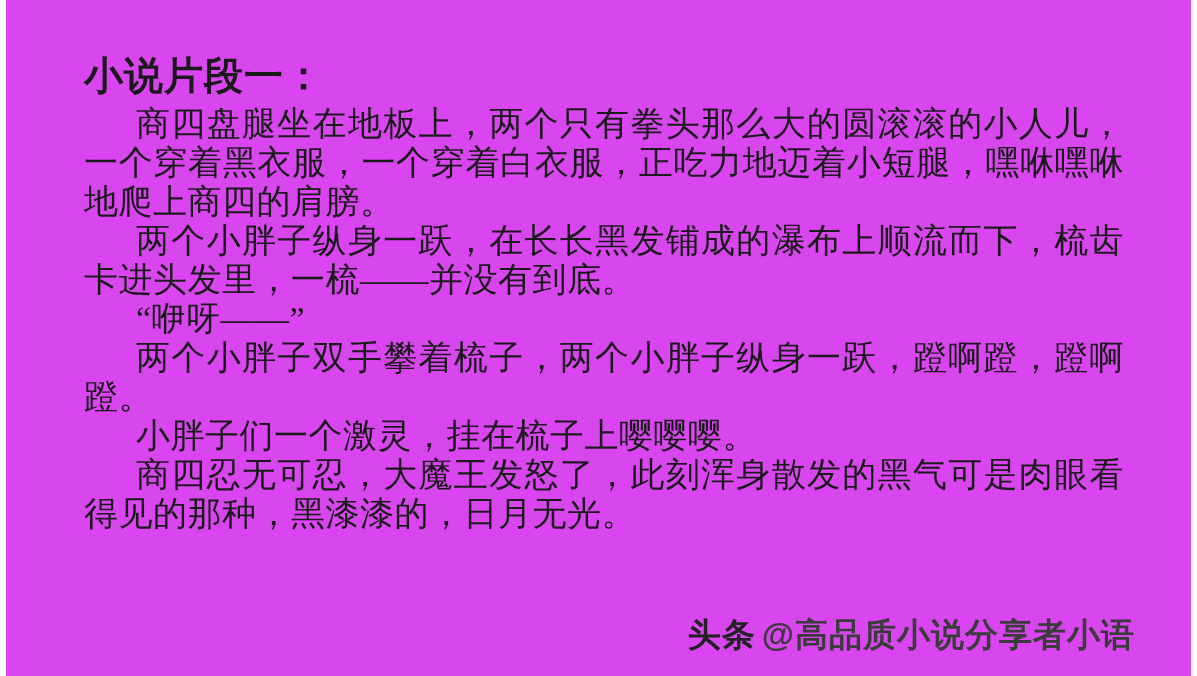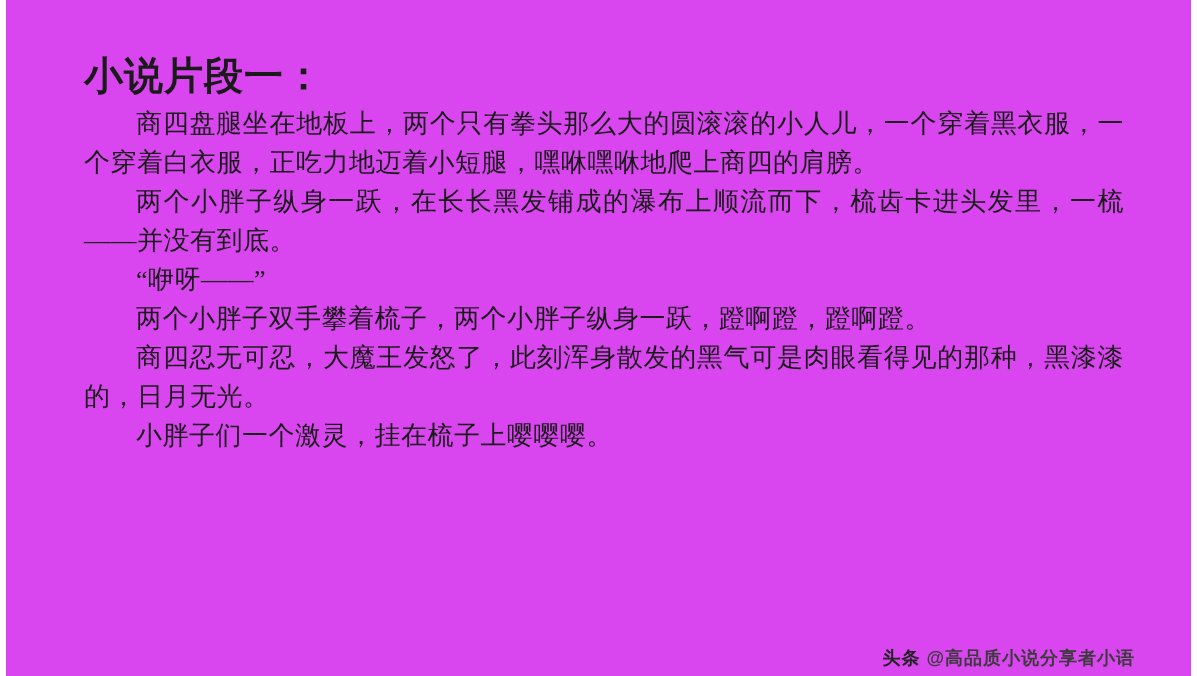--- a/index.html
+++ b/index.html
@@ -32,34 +32,34 @@
     font-family: "Liberation Serif", "DejaVu Serif", serif;
     font-weight: bold;
     font-size: 39px;
     line-height: 48px;
     color: #1a1a1a;
     letter-spacing: 1px;
     margin: 0 0 4px 0;
     white-space: nowrap;
   }
   .para {
-    font-size: 26px;
+    font-size: 34px;
     line-height: 39px;
     color: #1a1a1a;
     margin: 0;
     text-align: justify;
     text-indent: 52px;
     letter-spacing: 0.5px;
   }
   .watermark {
     position: absolute;
     right: 56px;
-    bottom: 6px;
+    bottom: 18px;
     font-family: "Liberation Sans", "DejaVu Sans", sans-serif;
-    font-size: 18px;
+    font-size: 33px;
     font-weight: bold;
     color: #3b3b3b;
     letter-spacing: 1px;
     white-space: nowrap;
   }
   .watermark .wm-logo {
     color: #222222;
     font-weight: bold;
     margin-right: 6px;
   }
@@ -67,20 +67,20 @@
 </head>
 <body>
 
 <div class="page">
   <div class="content">
     <h1 class="title">小说片段一：</h1>
     <p class="para">商四盘腿坐在地板上，两个只有拳头那么大的圆滚滚的小人儿，一个穿着黑衣服，一个穿着白衣服，正吃力地迈着小短腿，嘿咻嘿咻地爬上商四的肩膀。</p>
     <p class="para">两个小胖子纵身一跃，在长长黑发铺成的瀑布上顺流而下，梳齿卡进头发里，一梳——并没有到底。</p>
     <p class="para">“咿呀——”</p>
     <p class="para">两个小胖子双手攀着梳子，两个小胖子纵身一跃，蹬啊蹬，蹬啊蹬。</p>
+    <p class="para">小胖子们一个激灵，挂在梳子上嘤嘤嘤。</p>
     <p class="para">商四忍无可忍，大魔王发怒了，此刻浑身散发的黑气可是肉眼看得见的那种，黑漆漆的，日月无光。</p>
-    <p class="para">小胖子们一个激灵，挂在梳子上嘤嘤嘤。</p>
   </div>
 
   <div class="watermark">
     <span class="wm-logo">头条</span><span>@高品质小说分享者小语</span>
   </div>
 </div>
 
 </body></html>

